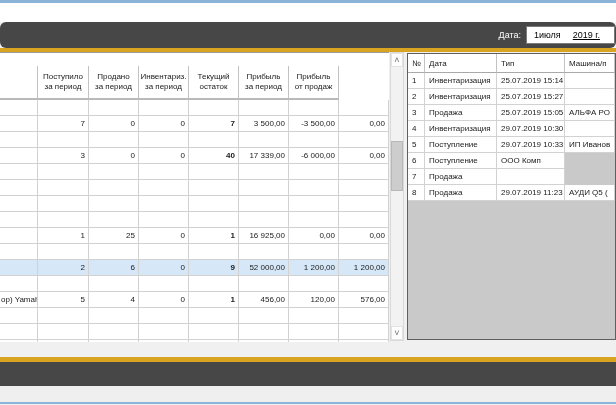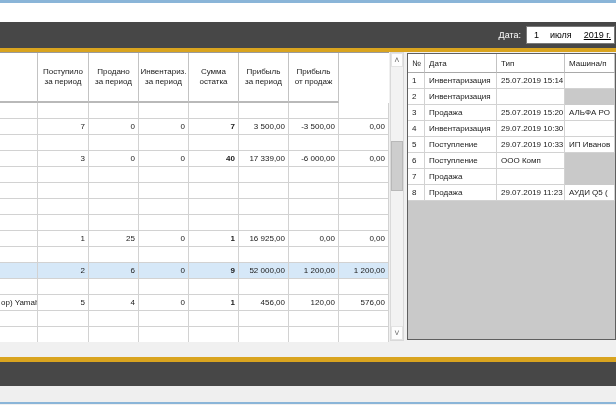--- a/index.html
+++ b/index.html
@@ -4,41 +4,41 @@
 <style>
   * { box-sizing: border-box; margin: 0; padding: 0; }
   html,body { width:616px; height:405px; }
   body { font-family: "Liberation Sans", sans-serif; background:#f0f0f0; }
   #screen { position:relative; width:616px; height:405px; overflow:hidden; background:#f0f0f0; }
 
   
   .top-blue   { position:absolute; left:0; top:0; width:616px; height:3px; background:#8ab5d8; }
   .title-strip{ position:absolute; left:0; top:3px; width:616px; height:19px; background:#ffffff; }
   .toolbar    { position:absolute; left:0; top:22px; width:616px; height:26px; background:#474747;
-                display:flex; align-items:center; justify-content:flex-end; }
+                display:flex; align-items:center; justify-content:flex-end;border-radius:6px; }
   .accent-top { position:absolute; left:0; top:48px; width:616px; height:4px; background:#d9a41f; }
   .accent-bottom { position:absolute; left:0; top:357px; width:616px; height:5px; background:#d9a41f; }
   .bottom-bar { position:absolute; left:0; top:362px; width:616px; height:24px; background:#474747; }
   .status-strip { position:absolute; left:0; top:386px; width:616px; height:16px; background:#efefef; }
   .bottom-blue { position:absolute; left:0; top:402px; width:616px; height:2px; background:#8ab5d8; }
 
   
   .date-label { color:#ffffff; font-size:9px; margin-right:5px; }
   .date-input { width:89px; height:18px; margin-right:1px; background:#ffffff; border:1px solid #7a7a7a;
                 display:flex; align-items:center; font-size:9px; color:#000; }
   .date-input span { display:inline-block; }
   .seg-day   { margin-left:7px; }
-  .seg-month { margin-left:11px; }
+  .seg-month { }
   .seg-year  { margin-left:12px;text-decoration:underline; }
 
   
   .stock-table { position:absolute; left:0; top:52px; width:389px; height:290px; background:#ffffff;
                  border-top:1px solid #9b9b9b; overflow:hidden; }
   .srow { display:grid; grid-template-columns:38px 51px 50px 50px 50px 50px 50px 50px; }
-  .shead { height:50px; }
+  .shead { height:34px;margin-top:13px; }
   .shead .hc { border-right:1px solid #c3c3c3; border-bottom:2px solid #b9b9b9; background:#ffffff;
                display:flex; flex-direction:column; align-items:center; justify-content:center;
                font-size:8px; line-height:10px; color:#1a1a1a; text-align:center; overflow:hidden; }
   .sbody .srow { height:16px; }
   .sbody .cell { border-right:1px solid #d2d2d2; border-bottom:1px solid #d2d2d2; font-size:8px;
                  color:#1a1a1a; display:flex; align-items:center; justify-content:flex-end;
                  padding-right:3px; white-space:nowrap; overflow:hidden; background:#fff; }
   .sbody .cell.name { justify-content:flex-start; padding-left:1px; padding-right:0; }
   .sbody .cell.qty-bold { font-weight:bold; }
   .srow.selected .cell { background:#d6e8f8; }
@@ -98,22 +98,22 @@
         </div>
         <div class="hc">
           <div>Продано</div>
           <div>за период</div>
         </div>
         <div class="hc">
           <div>Инвентариз.</div>
           <div>за период</div>
         </div>
         <div class="hc">
-          <div>Сумма</div>
-          <div>остатка</div>
+          <div>Текущий</div>
+          <div>остаток</div>
         </div>
         <div class="hc">
           <div>Прибыль</div>
           <div>за период</div>
         </div>
         <div class="hc">
           <div>Прибыль</div>
           <div>от продаж</div>
         </div>
       </div>
@@ -301,26 +301,27 @@
     <div class="jbody" id="journal-body">
         <div class="jrow">
           <div class="cell">1</div>
           <div class="cell">Инвентаризация</div>
           <div class="cell">25.07.2019 15:14</div>
           <div class="cell"></div>
         </div>
         <div class="jrow">
           <div class="cell">2</div>
           <div class="cell">Инвентаризация</div>
+          <div class="cell">25.07.2019 15:27</div>
           <div class="cell"></div>
         </div>
         <div class="jrow">
           <div class="cell">3</div>
           <div class="cell">Продажа</div>
-          <div class="cell">25.07.2019 15:20</div>
+          <div class="cell">25.07.2019 15:05</div>
           <div class="cell">АЛЬФА РО</div>
         </div>
         <div class="jrow">
           <div class="cell">4</div>
           <div class="cell">Инвентаризация</div>
           <div class="cell">29.07.2019 10:30</div>
           <div class="cell"></div>
         </div>
         <div class="jrow">
           <div class="cell">5</div>

